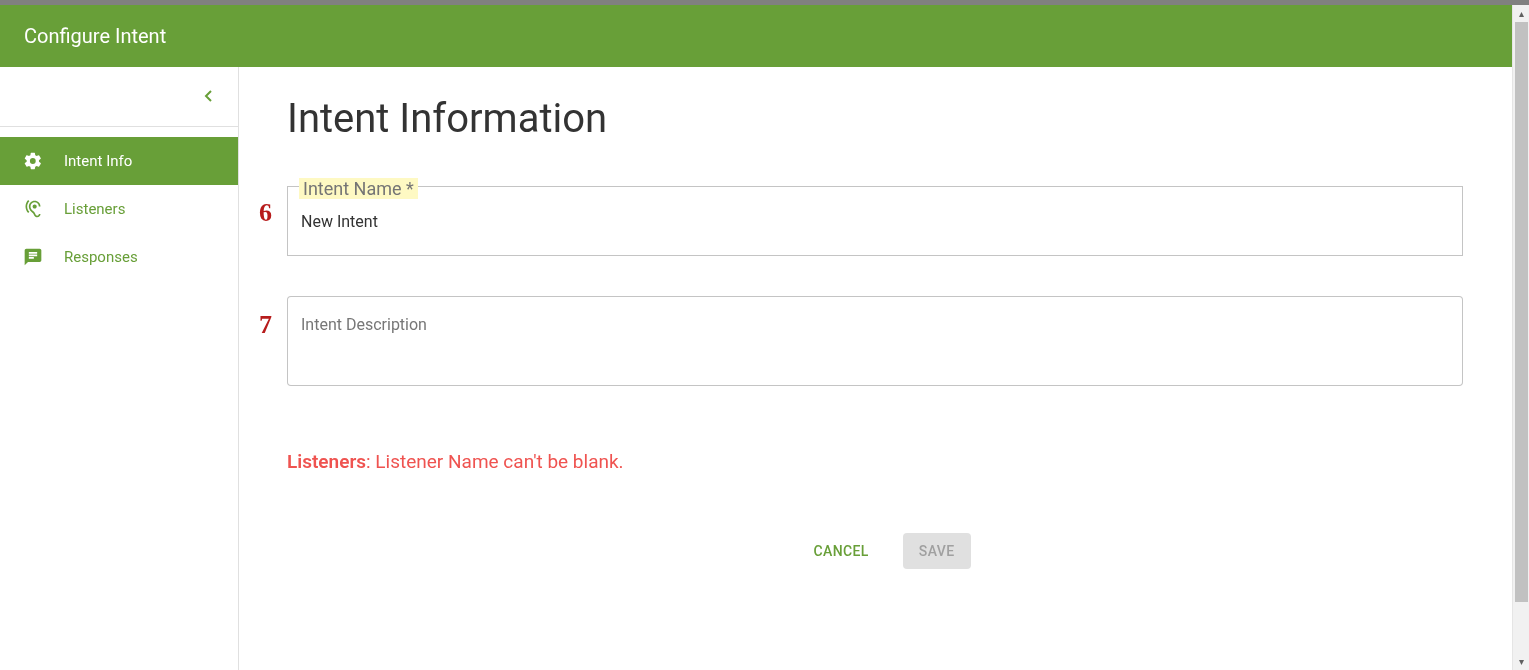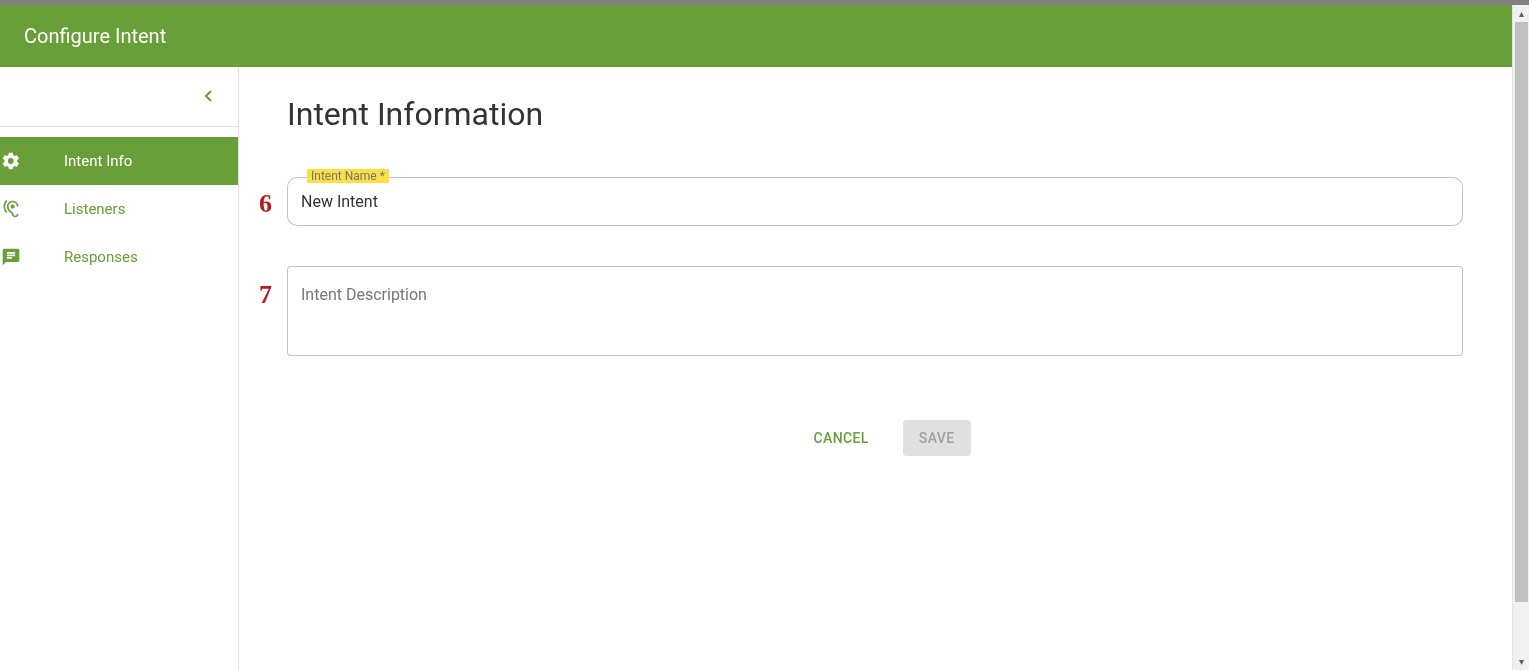--- a/index.html
+++ b/index.html
@@ -52,21 +52,22 @@
     font-size: 14px;
   }
   .sidebar-items {
     list-style: none;
     padding-top: 10px;
   }
   .sidebar-item {
     display: flex;
     align-items: center;
     height: 48px;
-    gap: 42px;
+    padding-left: 22px;
+    gap: 20px;
     cursor: pointer;
     font-size: 15px;
   }
   .sidebar-item.active {
     background: #689f38;
     color: #fff;
   }
   .sidebar-item:not(.active) {
     color: #689f38;
   }
@@ -77,34 +78,34 @@
     align-items: center;
     justify-content: center;
     flex-shrink: 0;
   }
   .main {
     flex: 1;
     padding: 28px 48px 8px 48px;
     position: relative;
   }
   .page-title {
-    font-size: 32px;
+    font-size: 40px;
     font-weight: 400;
     color: #333;
     margin-bottom: 44px;
   }
   .field-group {
     position: relative;
     margin-bottom: 40px;
   }
   .text-input {
     width: 1176px;
-    height: 49px;
+    height: 70px;
     border: 1px solid rgba(0,0,0,0.23);
-    border-radius: 10px;
+    border-radius: 0;
     padding: 8px 13px;
     font-size: 16px;
     color: #333;
     font-family: inherit;
     outline: none;
   }
   .text-area {
     width: 1176px;
     height: 90px;
     border: 1px solid rgba(0,0,0,0.23);
@@ -113,24 +114,24 @@
     font-size: 16px;
     font-family: inherit;
     color: #666;
     resize: none;
     outline: none;
   }
   .text-area::placeholder { color: #777; }
   .floating-label {
     position: absolute;
     top: -8px;
-    left: 20px;
-    background: #fde047;
+    left: 12px;
+    background: #fef9c3;
     padding: 0 4px;
-    font-size: 12px;
+    font-size: 18px;
     color: #757575;
   }
   .annotation {
     position: absolute;
     left: -28px;
     font-size: 26px;
     font-weight: 700;
     color: #b71c1c;
     font-family: Georgia, serif;
   }
@@ -295,20 +296,23 @@
       <input class="text-input" type="text" value="New Intent" style="">
     </div>
 
     <div class="field-group">
       <span class="annotation" style="top:14px;">7</span>
       <textarea class="text-area" placeholder="Intent Description" style=""></textarea>
     </div>
 
 
     <div class="errors">
+      <div class="error-line">
+        <span class="error-prefix">Listeners</span><span>: Listener Name can't be blank.</span>
+      </div>
     </div>
 
     <div class="actions">
       <button class="btn btn-cancel">CANCEL</button>
       <button class="btn btn-save" disabled="">SAVE</button>
     </div>
   </main>
 </div>
 
 <div class="scrollbar">

